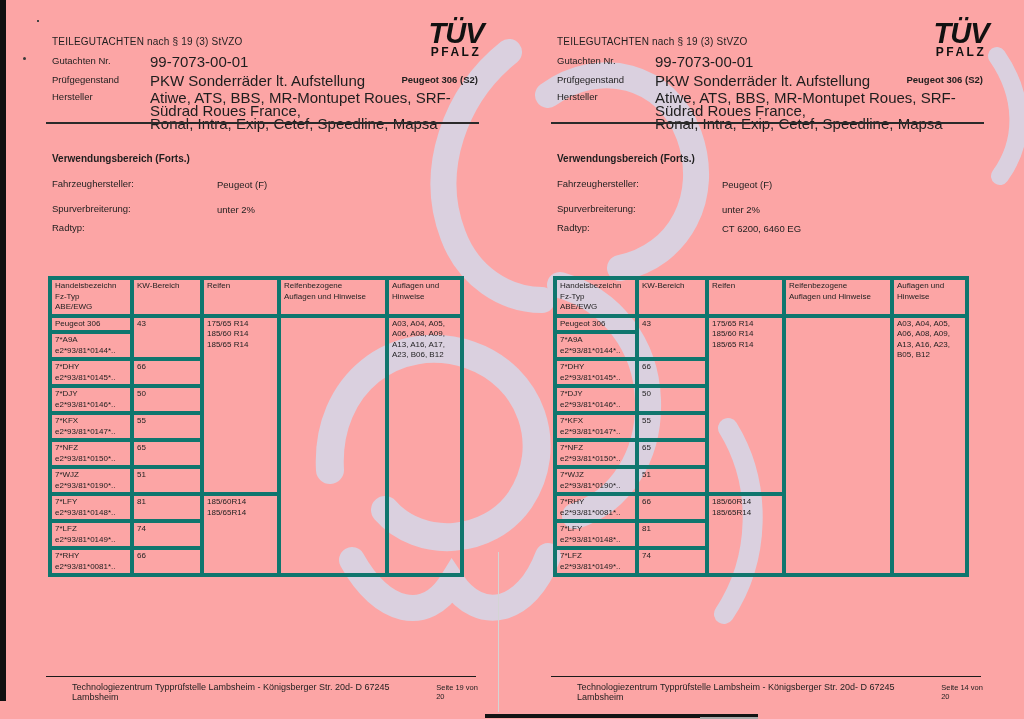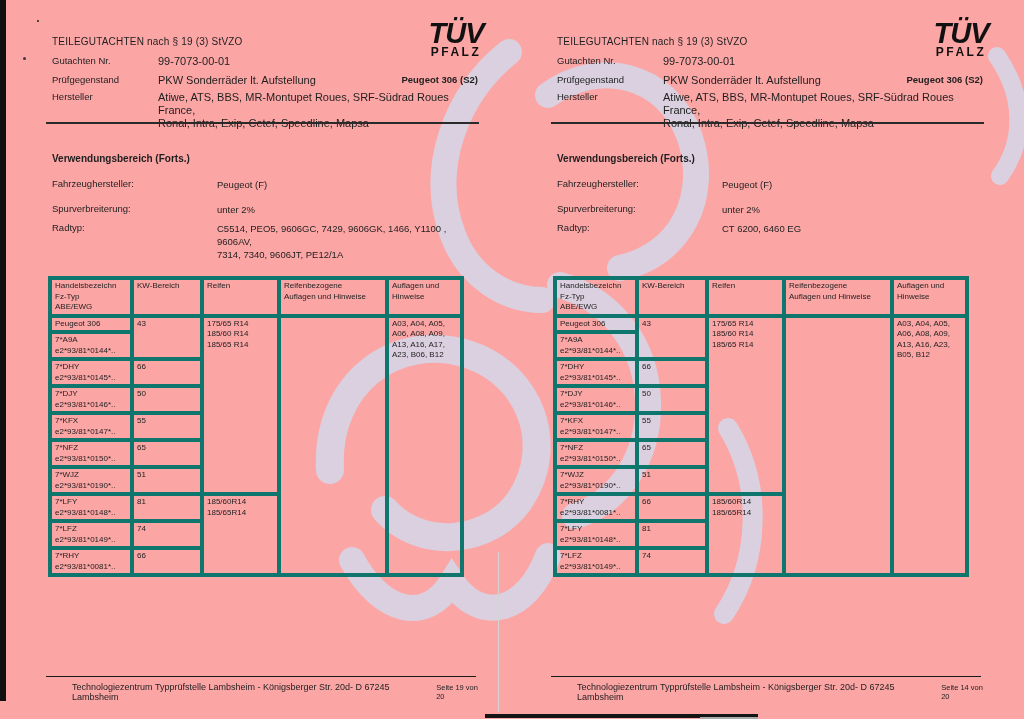--- a/index.html
+++ b/index.html
@@ -8,21 +8,21 @@
     background:#fca5a5; overflow:hidden;
     font-family:"Liberation Sans", sans-serif; color:#1e1e1e;
   }
   .watermark { position:absolute; left:0; top:0; z-index:0; }
   .page { position:absolute; top:0; width:434px; height:719px; z-index:1; }
   #page-left  { left:46px; }
   #page-right { left:551px; }
 
   .doc-title { position:absolute; left:6px; top:36px; font-size:10px; letter-spacing:.2px; }
   .meta-label { position:absolute; left:6px; font-size:9.5px; }
-  .meta-value { position:absolute; left:112px; font-size:11px; white-space:pre-line; line-height:13px; }
+  .meta-value { position:absolute; left:104px; font-size:15px; white-space:pre-line; line-height:13px; }
   .y-gutachten { top:55px; }
   .y-pruef { top:74px; }
   .y-hersteller { top:91px; }
   .vehicle-bold { position:absolute; right:2px; top:74px; font-size:9.5px; font-weight:bold; }
 
   .logo { position:absolute; top:8px; right:-8px; width:64px; text-align:center; color:#111;margin-top:12px; }
   .logo-tuv { font-size:29px; font-weight:bold; font-style:italic; letter-spacing:-1px; line-height:27px; }
   .logo-region { font-size:12px; font-weight:bold; letter-spacing:2.5px; line-height:11px;text-align:center; }
 
   .header-rule { position:absolute; left:0; top:122px; width:433px; border-top:2px solid #2a2a2a; }
@@ -99,22 +99,20 @@
     </div>
 
     <div class="header-rule"></div>
 
     <div class="usage-heading">Verwendungsbereich (Forts.)</div>
     <div class="usage-label y-fahrzeug">Fahrzeughersteller:</div>
     <div class="usage-value y-fahrzeug">Peugeot (F)</div>
     <div class="usage-label y-spur">Spurverbreiterung:</div>
     <div class="usage-value y-spur">unter 2%</div>
     <div class="usage-label y-radtyp">Radtyp:</div>
-    <div class="usage-value y-radtyp">C5514, PEO5, 9606GC, 7429, 9606GK, 1466, Y1100 , 9606AV,
-7314, 7340, 9606JT, PE12/1A</div>
 
     <table class="spec-table">
       <colgroup>
           <col class="c1">
           <col class="c2">
           <col class="c3">
           <col class="c4">
           <col class="c5">
         </colgroup>
       <tbody>

